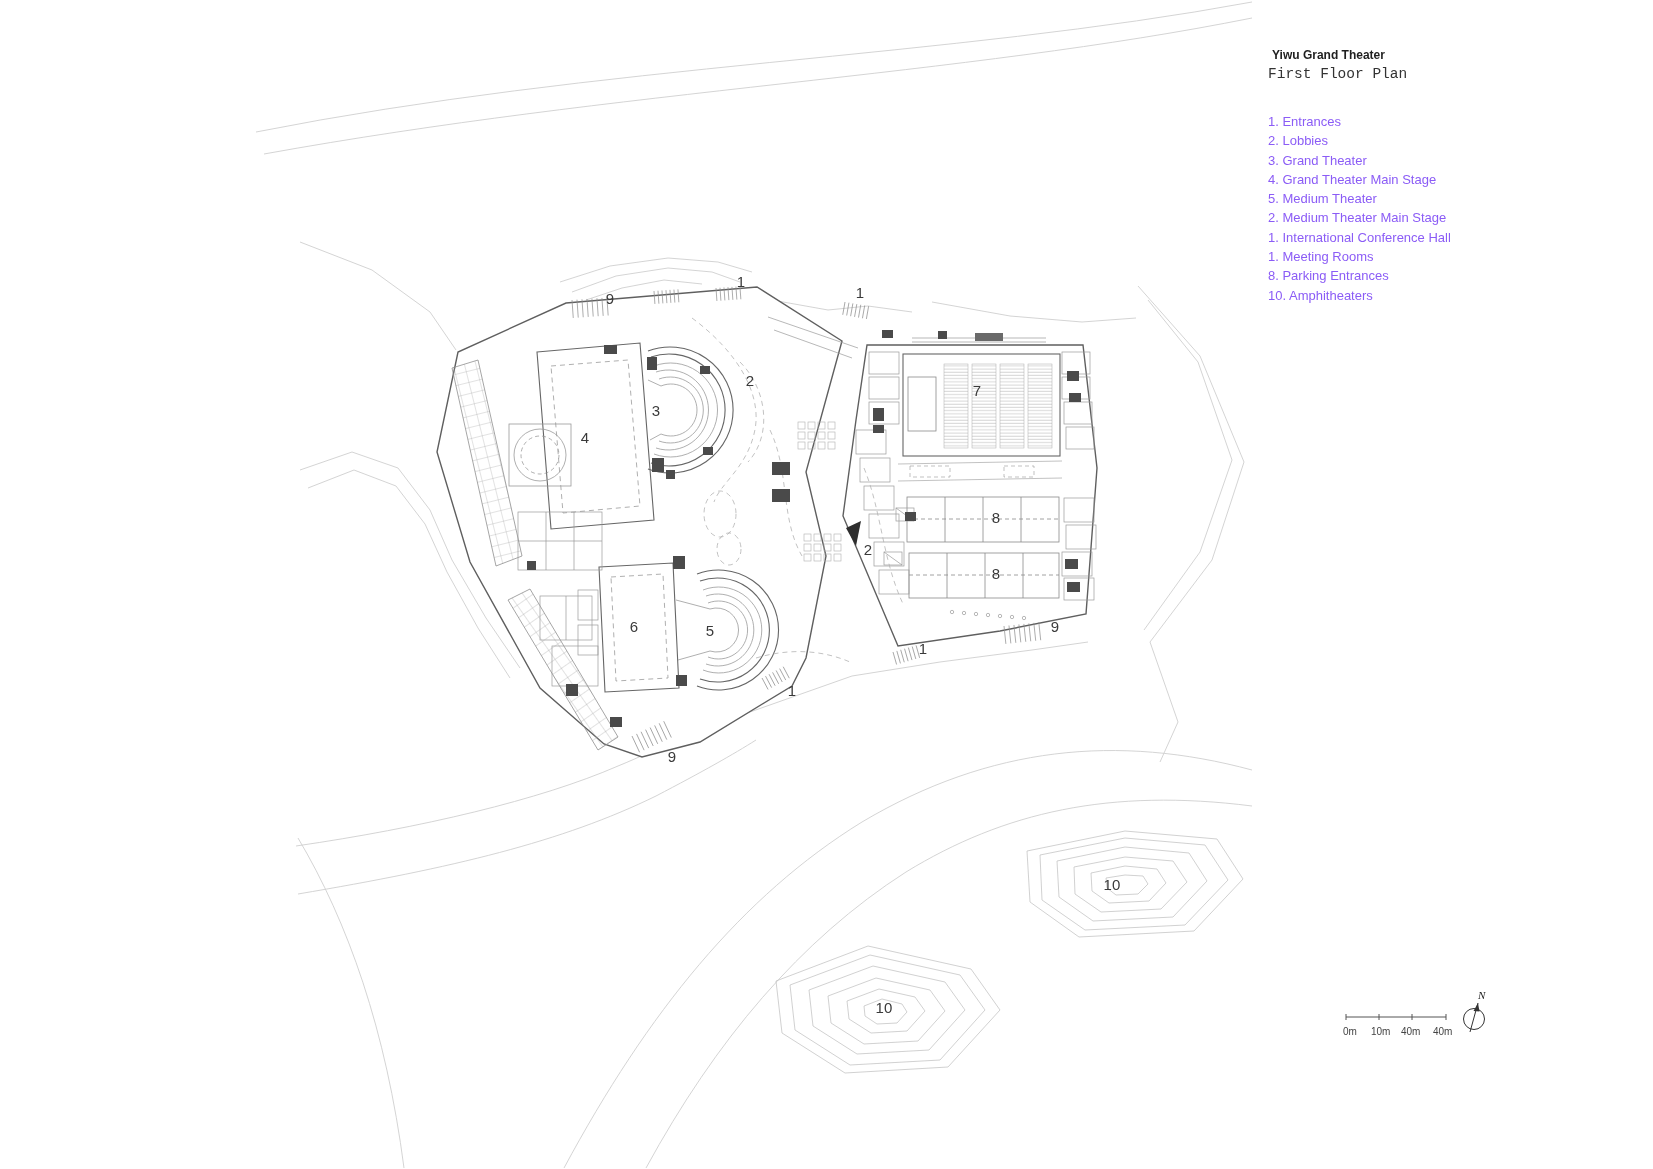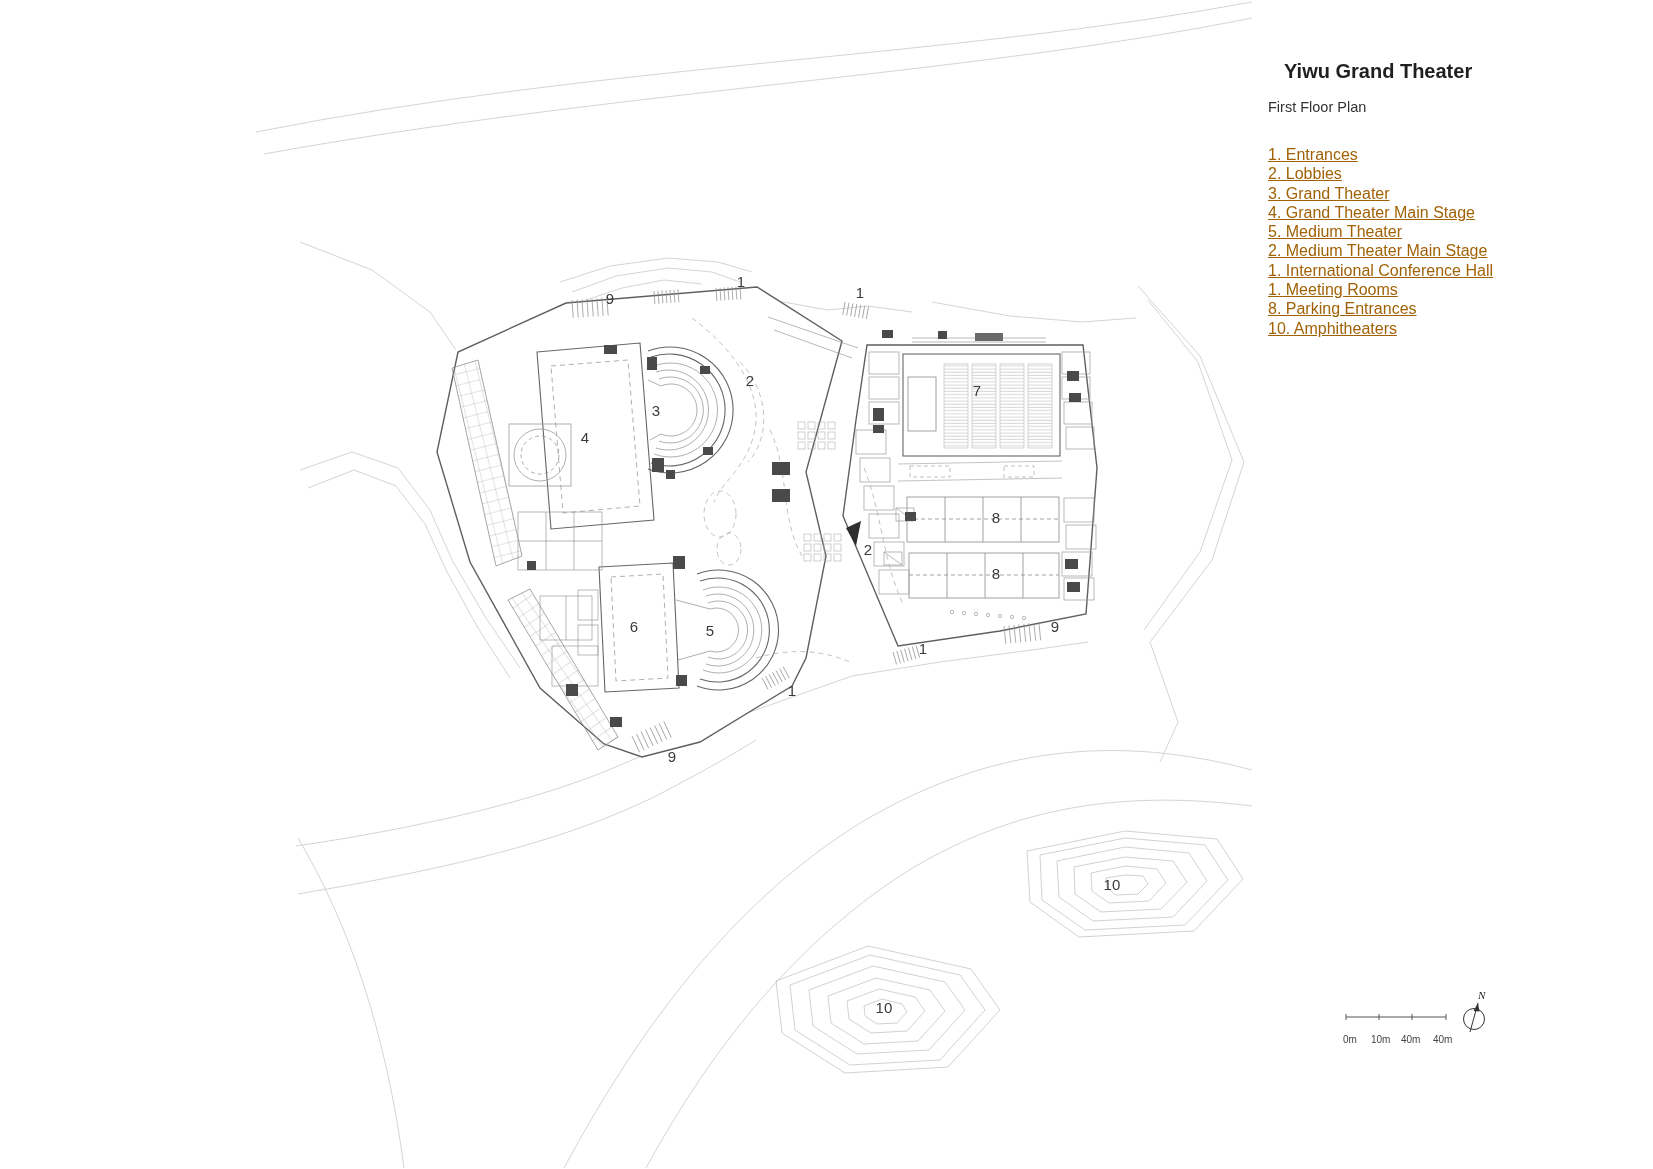--- a/index.html
+++ b/index.html
@@ -7,26 +7,26 @@
     position:relative; width:1653px; height:1169px; background:#fff;
     font-family:"Liberation Sans", sans-serif; overflow:hidden;
   }
   svg.plan { position:absolute; left:0; top:0; }
   .plan-num {
     position:absolute; transform:translate(-50%,-50%);
     font-size:15px; color:#3a3a3a; letter-spacing:0.2px;
     white-space:nowrap;
   }
   .info { position:absolute; left:1268px; top:44px; width:280px; color:#333; }
-  .info .title { font-size:20px; font-weight:bold; color:#1f1f1f; margin:16px; }
-  .info .subtitle { font-size:14.5px; margin-top:0; color:#333; }
-  .legend { list-style:none; margin:30px 0 0 0; padding:0; font-size:16px; line-height:19.3px; color:#a16207;text-decoration:underline; }
+  .info .title { font-size:12px; font-weight:bold; color:#1f1f1f; margin:4px; }
+  .info .subtitle { font-size:14.5px; margin-top:0; color:#333;font-family:Liberation Mono, monospace; }
+  .legend { list-style:none; margin:30px 0 0 0; padding:0; font-size:13px; line-height:19.3px; color:#8b5cf6; }
   .scalebar { position:absolute; left:1345px; top:1008px; width:112px; }
   .scalebar .labels { position:relative; height:12px; font-size:10px; color:#444; }
-  .scalebar .labels span { position:absolute; top:8px; }
+  .scalebar .labels span { position:absolute; top:0; }
   .north { position:absolute; left:1458px; top:988px; }
 </style>
 </head>
 <body>
 
 <div class="sheet">
 
   <svg class="plan" width="1653" height="1169" viewBox="0 0 1653 1169">
     <defs>
       <pattern id="seatrows" width="4" height="3.2" patternUnits="userSpaceOnUse">

